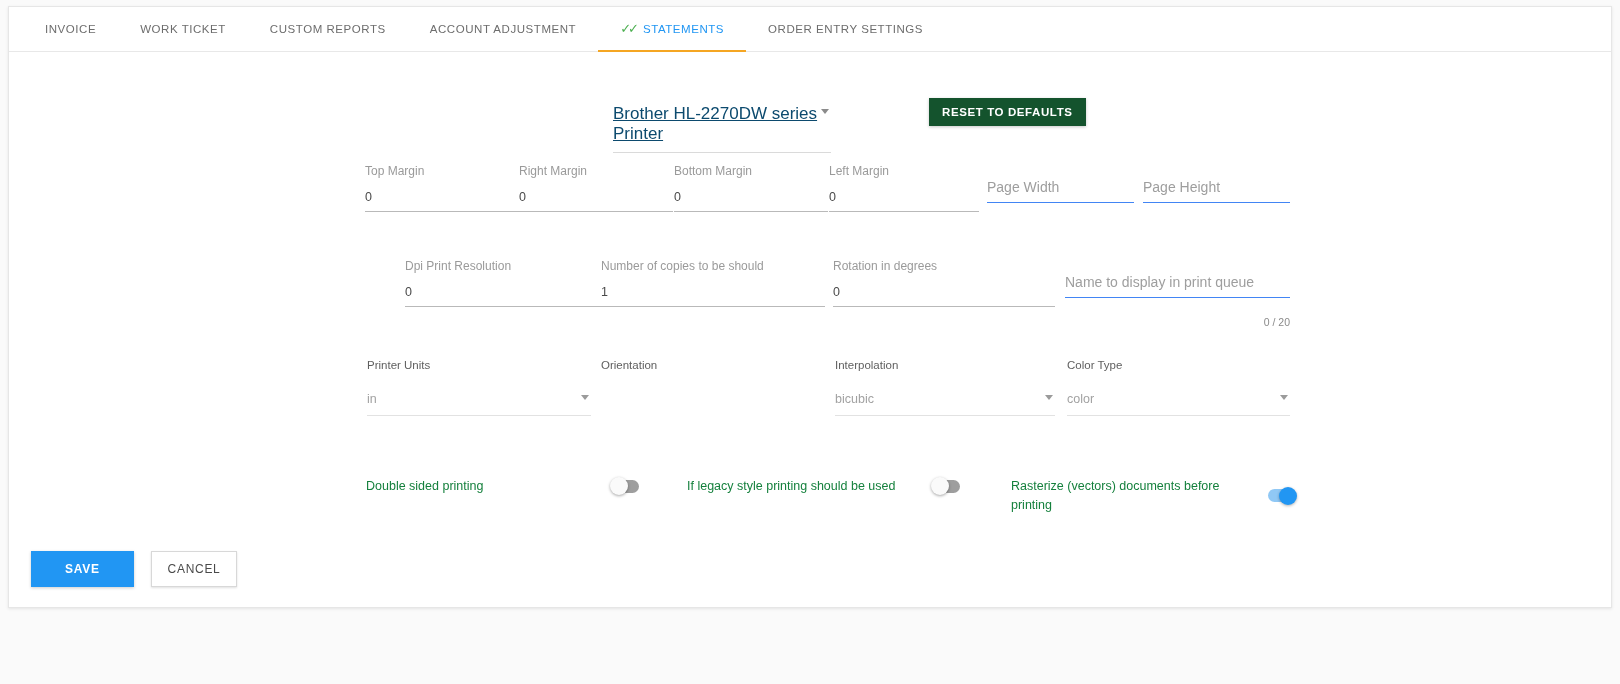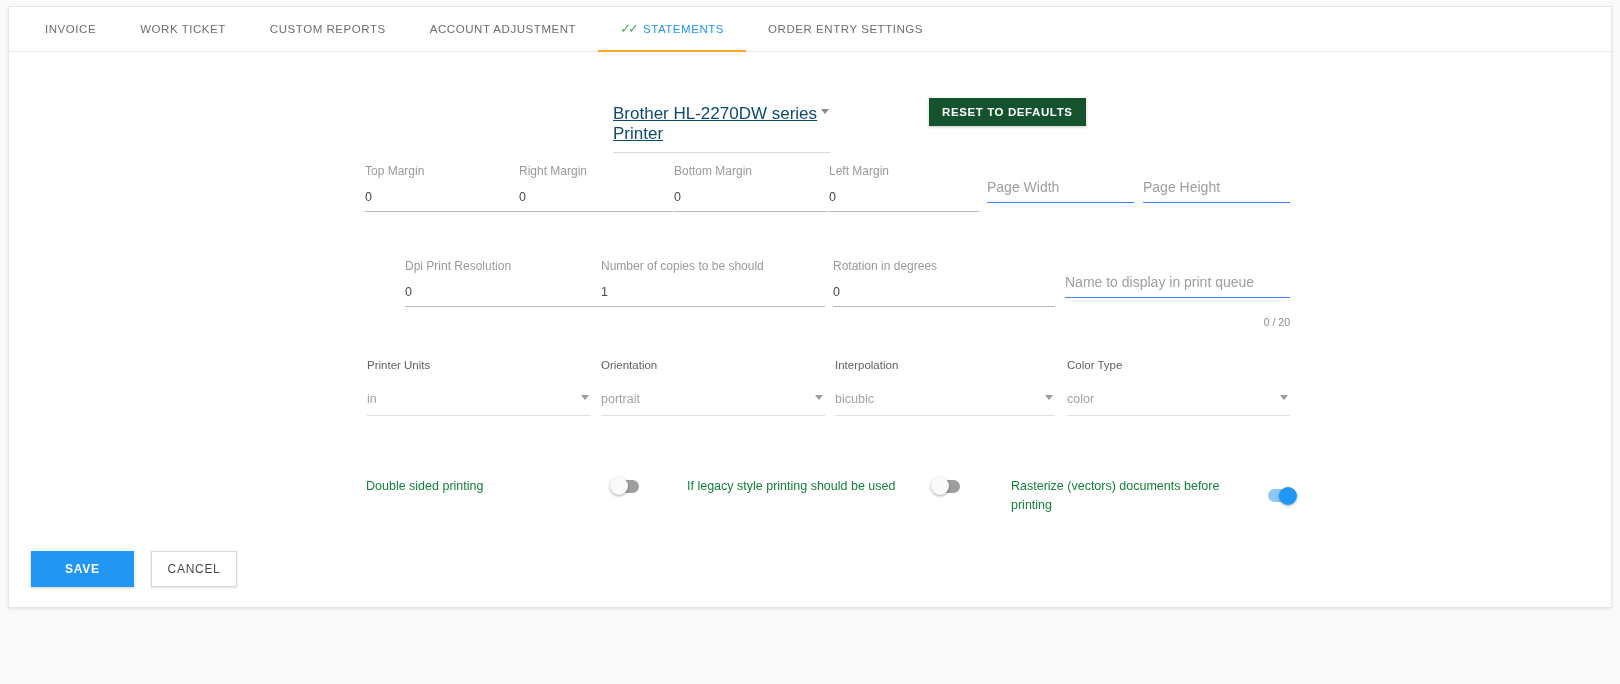--- a/index.html
+++ b/index.html
@@ -330,24 +330,20 @@
 
       <div class="sel-field" style="left:358px; top:307px; width:224px;">
         <div class="lbl">Printer Units</div>
         <div class="sel-box">
           <span class="val">in</span>
           <span class="chev2"></span>
         </div>
       </div>
       <div class="sel-field" style="left:592px; top:307px; width:224px;">
         <div class="lbl">Orientation</div>
-        <div class="sel-box">
-          <span class="val">portrait</span>
-          <span class="chev2"></span>
-        </div>
       </div>
       <div class="sel-field" style="left:826px; top:307px; width:220px;">
         <div class="lbl">Interpolation</div>
         <div class="sel-box">
           <span class="val">bicubic</span>
           <span class="chev2"></span>
         </div>
       </div>
       <div class="sel-field" style="left:1058px; top:307px; width:223px;">
         <div class="lbl">Color Type</div>

